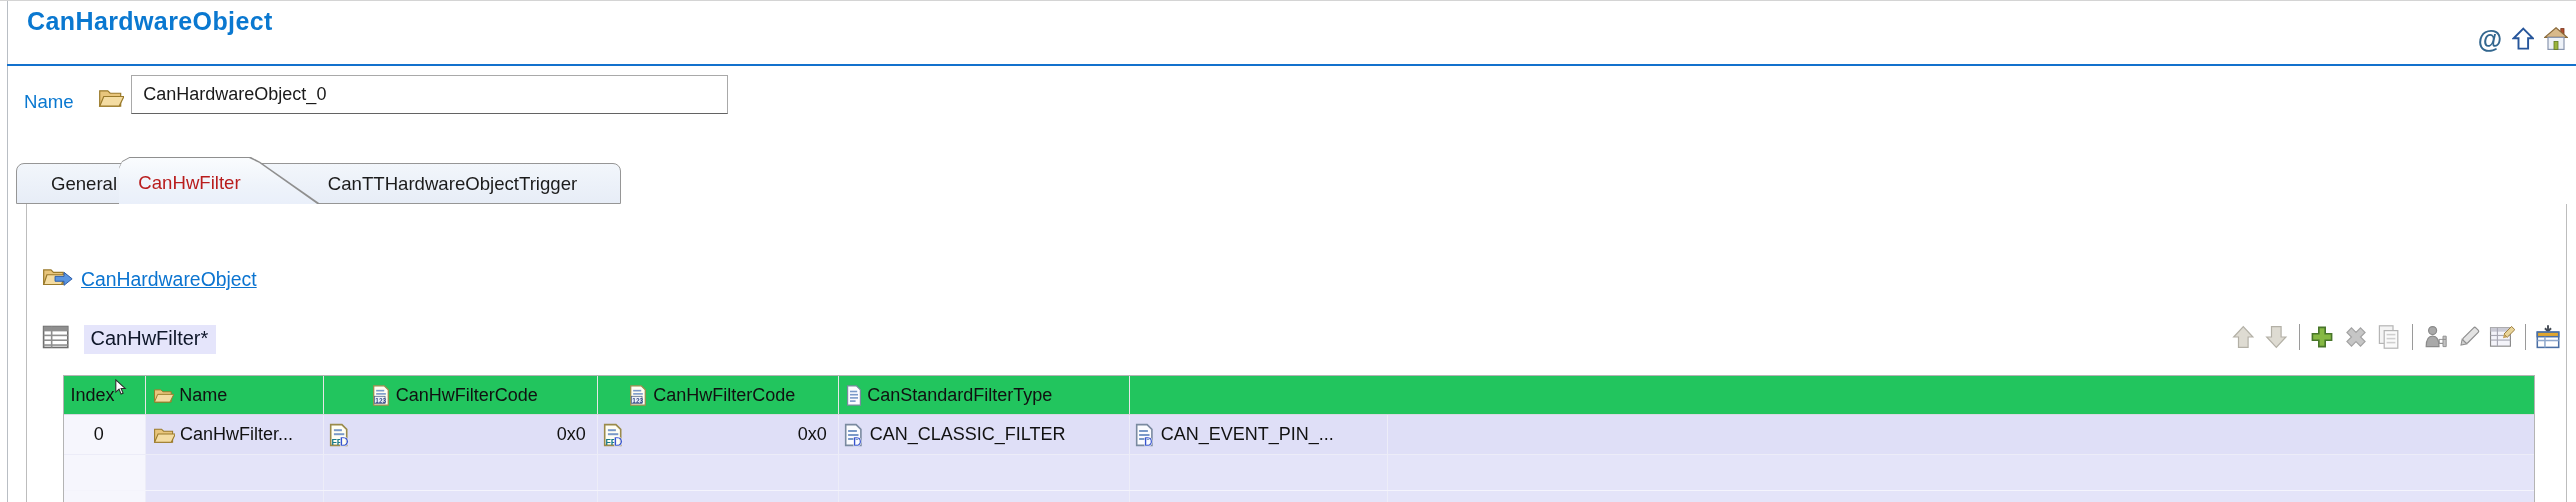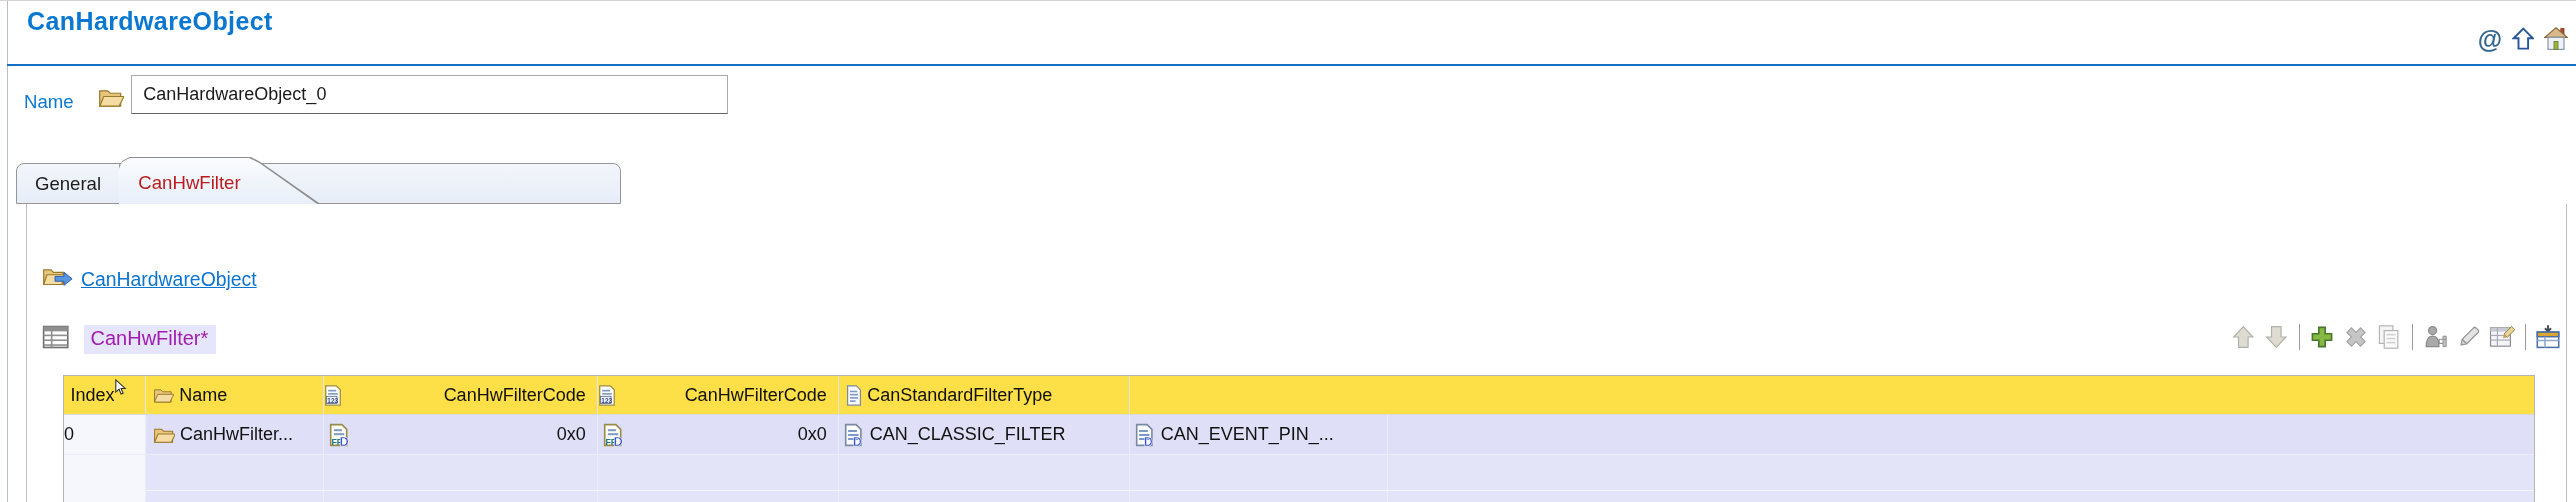--- a/index.html
+++ b/index.html
@@ -22,62 +22,62 @@
   .name-input { left:131px; top:75px; width:597px; height:39px; background:#fff;
                 border:0.8px solid #a9a9a9; border-bottom:1.6px solid #636363;
                 font-family:"Liberation Sans", sans-serif; font-size:18px; color:#1a1a1a;
                 padding:0 0 0 11.3px; outline:none; }
 
   
   .tabstrip { left:16px; top:163px; width:605px; height:41px;
               background:linear-gradient(180deg,#f2f6fb,#e7edf7);
               border:0.8px solid #969696; border-radius:8px 8px 0 0; }
   .tab-label { position:absolute; top:0; height:40px; line-height:40px; font-size:18.6px; color:#1c1c1c; text-align:center; }
-  .tab-general { left:0; width:103px; border-right:0.8px solid #a2a2a2; }
+  .tab-general { left:16px; width:103px; border-right:0.8px solid #a2a2a2; }
   .tab-cantt   { left:274px; width:323px; }
   .tab-sel-border { left:119px; top:157px; width:203px; height:48px; background:#8f8f8f;
       clip-path:polygon(0 100%, 0 10.5px, 3.2px 4px, 10.5px 0, 132px 0, 141px 4.8px, 203px 100%); }
   .tab-sel-fill { left:119px; top:158px; width:202px; height:48px;
       background:linear-gradient(180deg,#fafcfe 0%, #eef3fa 60%, #e9effa 100%);
       clip-path:polygon(0 100%, 0 10.5px, 3.2px 4px, 10.5px 0, 130px 0, 140px 4.8px, 201px 100%); }
   .tab-sel-label { left:129px; top:163px; width:121px; height:40px; line-height:40px; font-size:18.6px; color:#b91c1c; text-align:center; }
 
   
   .content-panel { left:26px; top:204px; width:2541px; height:299px; background:#fff;
                    border-left:0.8px solid #bdbdbd; border-right:0.8px solid #bdbdbd; }
 
   .crumb-link { left:81px; top:268px; font-size:19.4px; color:#0b74d0; text-decoration:underline; cursor:pointer; }
-  .list-label { left:84px; top:325px; font-size:20px; color:#a21caf; background:#e5e5fb; padding:2.4px 8px 4px 6.5px; }
+  .list-label { left:84px; top:325px; font-size:20px; color:#0f172a; background:#e5e5fb; padding:2.4px 8px 4px 6.5px; }
 
   
   .toolbar { top:321px; left:2230px; height:32px; display:flex; align-items:center; gap:7.3px; }
   .tb-sep { width:0.8px; height:26px; background:#9a9a9a; margin:0 2.4px; }
   .tb-btn { width:26px; height:27.4px; display:flex; align-items:center; justify-content:center; }
 
   
   .hw-table { left:63px; top:375px; width:2472px; height:128px;
               border:0.8px solid #b4b4b4; border-bottom:none; background:#fff; }
-  .t-header { display:flex; height:39px; background:#fde047; border-bottom:0.8px solid #d8d8e0; }
+  .t-header { display:flex; height:39px; background:#22c55e; border-bottom:0.8px solid #d8d8e0; }
   .h-cell { height:100%; display:flex; align-items:center; font-size:18px; color:#111;
             border-right:0.8px solid #e6e6e6; overflow:hidden; white-space:nowrap; }
   .h-cell .gap { width:5.7px; flex:none; }
   .t-row { display:flex; }
   .b-cell { display:flex; align-items:center; border-right:0.8px solid #ededf8; overflow:hidden; white-space:nowrap;
             font-size:18px; color:#111; }
   .c0 { width:82px; flex:none; }
   .c1 { width:178px; flex:none; }
   .c2 { width:274px; flex:none; }
   .c3 { width:241px; flex:none; }
   .c4 { width:291px; flex:none; }
   .c5 { width:258px; flex:none; }
   .cF { flex:1; border-right:none; }
   .lav  { background:#dfdff7; }
   .lav2 { background:#e4e4f9; }
   .lite { background:#f6f6fd; }
-  .right-align { justify-content:space-between; padding-right:11.3px; }
+  .right-align { justify-content:center; padding-right:11.3px; }
   .row-data { height:40px; border-bottom:0.8px solid #ececf8; }
   .row-empty1 { height:36px; border-bottom:1.6px solid #f4f4fc; }
   .row-empty2 { height:12px; }
   .pad-l { padding-left:6.5px; }
 
   svg { display:block; }
 </style>
 </head>
 <body>
 
@@ -107,20 +107,21 @@
 <span class="abs" style="left:98px; top:86px;">
   <svg width="26" height="22.6" viewBox="0 0 32 28">
     <path d="M2 6 L12 6 L15 9 L28 9 L28 25 L2 25 Z" fill="#e8c57c" stroke="#9a7a2a" stroke-width="1.5"></path>
     <path d="M2 25 L7 13 L32 13 L26 25 Z" fill="#f4dca2" stroke="#9a7a2a" stroke-width="1.5"></path>
   </svg>
 </span>
 <input class="abs name-input" readonly="" value="CanHardwareObject_0" style="">
 
 <div class="abs tabstrip">
   <div class="tab-label tab-general">General</div>
+  <div class="tab-label tab-cantt">CanTTHardwareObjectTrigger</div>
 </div>
 <div class="abs tab-sel-border"></div>
 <div class="abs tab-sel-fill"></div>
 <div class="abs tab-sel-label">CanHwFilter</div>
 
 <div class="abs content-panel"></div>
 
 <span class="abs" style="left:42px; top:265px;">
   <svg width="31" height="26" viewBox="0 0 38 32">
     <path d="M2 6 L11 6 L14 9 L26 9 L26 24 L2 24 Z" fill="#e8c57c" stroke="#9a7a2a" stroke-width="1.5"></path>

